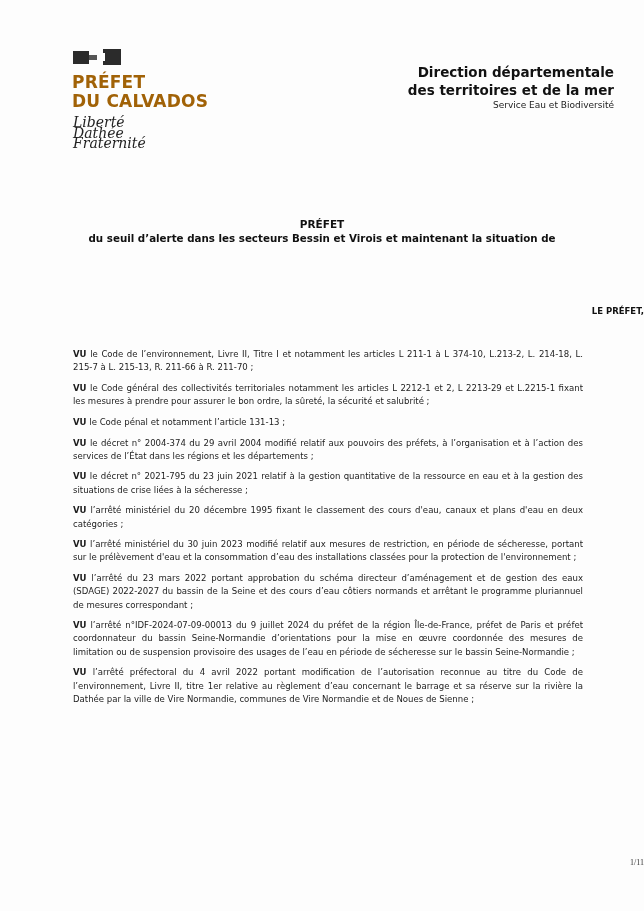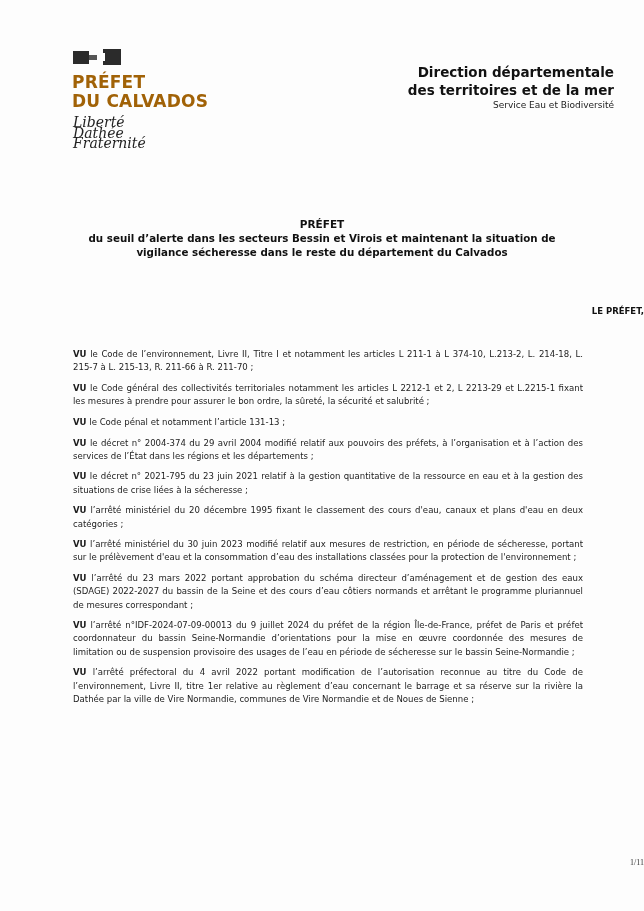--- a/index.html
+++ b/index.html
@@ -87,21 +87,20 @@
 
   <div class="ddtm">
     <div>Direction départementale</div>
     <div>des territoires et de la mer</div>
   </div>
   <div class="service">Service Eau et Biodiversité</div>
 
   <div class="title-block">
     <div class="t1">PRÉFET</div>
     <div class="t2">du seuil d’alerte dans les secteurs Bessin et Virois et maintenant la situation de</div>
-    <div class="t2">vigilance sécheresse dans le reste du département du Calvados</div>
   </div>
 
   <div class="le-prefet">LE PRÉFET,</div>
 
   <div class="visas">
     <p class="visa"><span class="vu">VU</span><span> le Code de l’environnement, Livre II, Titre I et notamment les articles L 211-1 à L 374-10, L.213-2, L. 214-18, L. 215-7 à L. 215-13, R. 211-66 à R. 211-70 ;</span></p>
     <p class="visa"><span class="vu">VU</span><span> le Code général des collectivités territoriales notamment les articles L 2212-1 et 2, L 2213-29 et L.2215-1 fixant les mesures à prendre pour assurer le bon ordre, la sûreté, la sécurité et salubrité ;</span></p>
     <p class="visa"><span class="vu">VU</span><span> le Code pénal et notamment l’article 131-13 ;</span></p>
     <p class="visa"><span class="vu">VU</span><span> le décret n° 2004-374 du 29 avril 2004 modifié relatif aux pouvoirs des préfets, à l’organisation et à l’action des services de l’État dans les régions et les départements ;</span></p>
     <p class="visa"><span class="vu">VU</span><span> le décret n° 2021-795 du 23 juin 2021 relatif à la gestion quantitative de la ressource en eau et à la gestion des situations de crise liées à la sécheresse ;</span></p>

